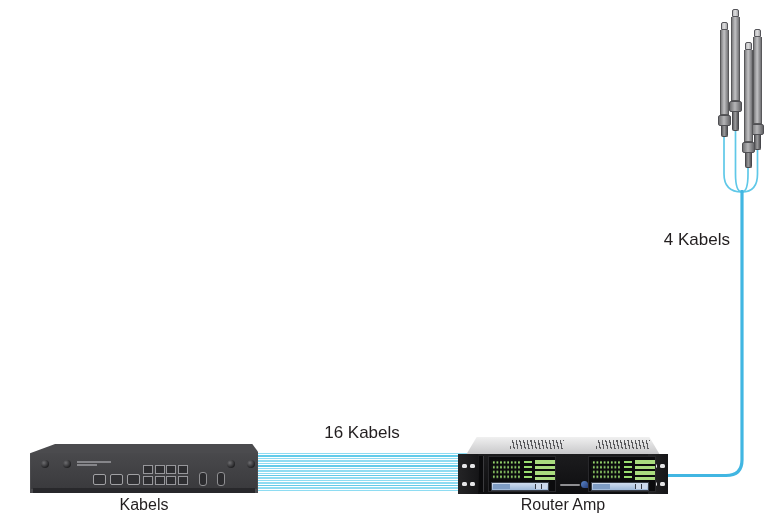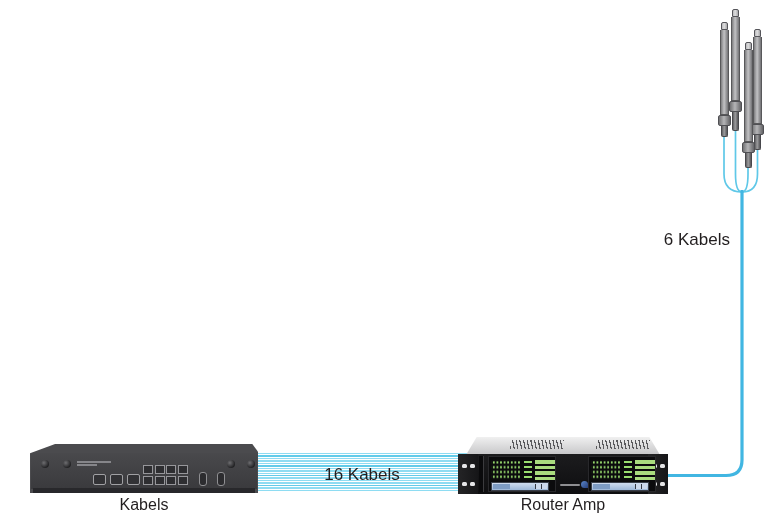--- a/index.html
+++ b/index.html
@@ -1,21 +1,21 @@
 <!DOCTYPE html>
 <html><head>
 <meta charset="utf-8">
 <style>
   html,body{margin:0;padding:0;background:#fff;}
   .canvas{position:relative;width:768px;height:526px;background:#ffffff;overflow:hidden;
           font-family:"Liberation Sans",sans-serif;}
 
   
   .lbl{position:absolute;color:#221e1f;z-index:6;}
-  .lbl-16{left:256px;top:423px;width:212px;text-align:center;font-size:17px;margin-top:42px;}
+  .lbl-16{left:256px;top:423px;width:212px;text-align:center;font-size:17px;}
   .lbl-4{left:615px;top:230px;width:115px;text-align:right;font-size:17px;}
   .lbl-router{left:30px;top:496px;width:228px;text-align:center;font-size:16px;}
   .lbl-amp{left:458px;top:496px;width:210px;text-align:center;font-size:16px;}
 
   
   #cable-svg{position:absolute;left:0;top:0;z-index:1;pointer-events:none;}
 
   
   .antenna{position:absolute;width:13px;z-index:2;}
   .antenna .cap{width:7px;height:8px;margin:0 auto;background:linear-gradient(90deg,#b9b9bb,#dededf 45%,#a8a8aa);
@@ -120,21 +120,21 @@
         <div class="stub" style="height:15px"></div>
       </div>
       <div class="antenna" style="left: 741.5px; top: 42px;">
         <div class="cap"></div>
         <div class="body" style="height:92px"></div>
         <div class="collar"></div>
         <div class="stub" style="height:15px"></div>
       </div>
     </div>
 
-  <div class="lbl lbl-4">6 Kabels</div>
+  <div class="lbl lbl-4">4 Kabels</div>
   <div class="lbl lbl-16">16 Kabels</div>
 
   <div class="ribbon" id="ribbon">
       <div class="strand" style="background: rgb(142, 220, 242); border-bottom-color: rgb(255, 255, 255);"></div>
       <div class="strand" style="background: rgb(99, 203, 233); border-bottom-color: rgb(255, 255, 255);"></div>
       <div class="strand" style="background: rgb(142, 220, 242); border-bottom-color: rgb(255, 255, 255);"></div>
       <div class="strand" style="background: rgb(142, 220, 242); border-bottom-color: rgb(255, 255, 255);"></div>
       <div class="strand" style="background: rgb(142, 220, 242); border-bottom-color: rgb(255, 255, 255);"></div>
       <div class="strand" style="background: rgb(99, 203, 233); border-bottom-color: rgb(255, 255, 255);"></div>
       <div class="strand" style="background: rgb(142, 220, 242); border-bottom-color: rgb(255, 255, 255);"></div>

